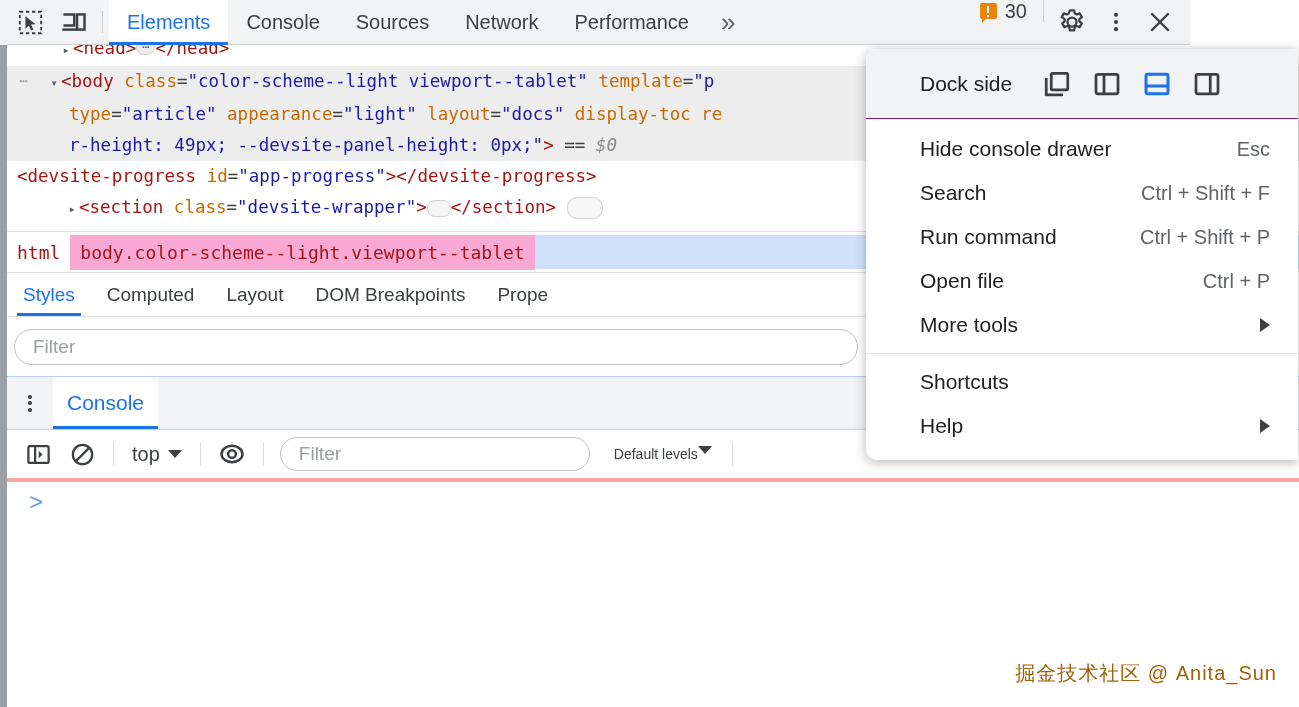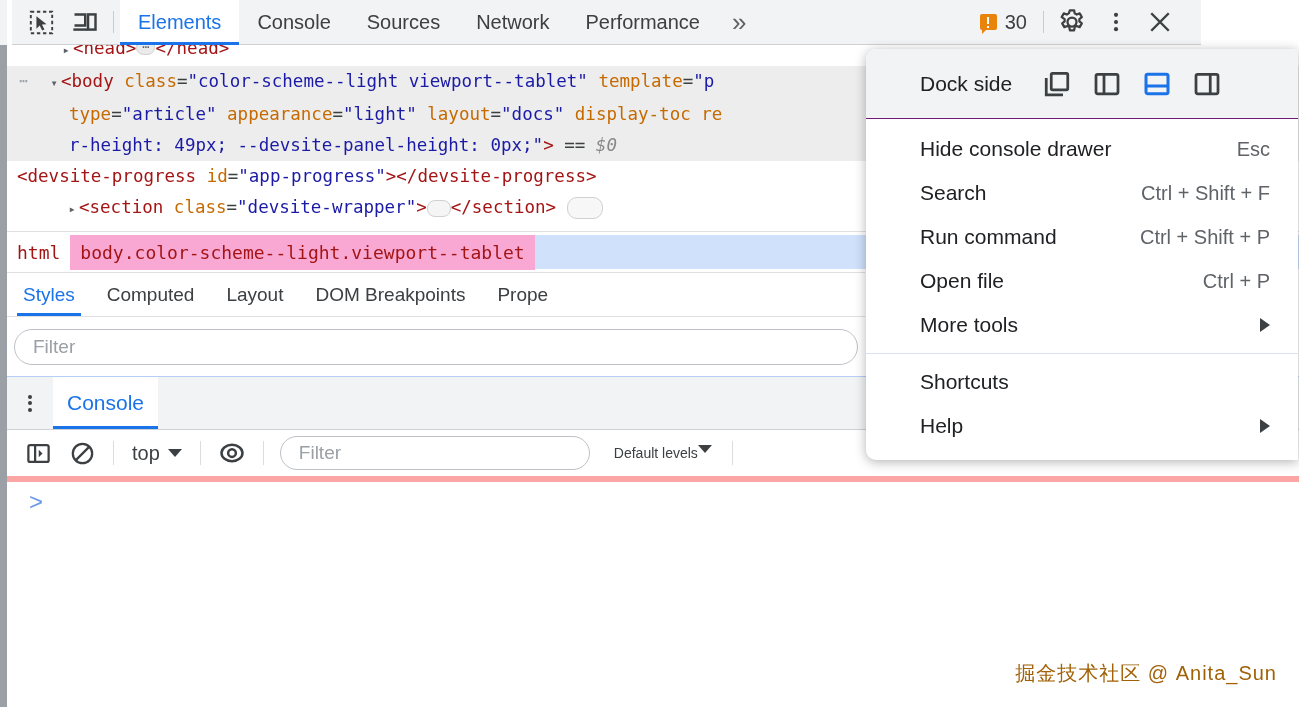--- a/index.html
+++ b/index.html
@@ -24,21 +24,21 @@
     z-index: 40;
   }
   .edge-strip-white {
     position: absolute; left: 0; top: 0;
     width: 7px; height: 45px;
     background: #f1f3f4;
   }
 
   
   .toolbar {
-    position: absolute; left: 12px; top: 0;
+    position: absolute; left: 1px; top: 0;
     width: 1189px; height: 45px;
     background: #f1f3f4;
     border-bottom: 1px solid #cdd1d4;
     box-sizing: border-box;
     display: flex; align-items: center;
   }
   .tb-icon-btn {
     width: 44px; height: 44px;
     display: flex; align-items: center; justify-content: center;
     cursor: pointer;
@@ -64,22 +64,22 @@
     left: 0; right: 0; bottom: 0; height: 3px;
     background: #1a73e8;
   }
   .tab-more {
     display: flex; align-items: center; justify-content: center;
     padding: 0 14px; font-size: 26px; color: #5f6368; cursor: pointer;
     letter-spacing: -3px;
   }
   .tb-right {
     margin-left: auto;
-    display: flex; align-items: center;
-    height: 45px; padding-right: 19px;
+    display: flex; align-items: flex-start;
+    height: 45px; padding-right: 8px;
   }
   .err-badge {
     display: flex; align-items: center; gap: 8px;
     padding: 0 10px; cursor: pointer;
   }
   .warn-bubble {
     width: 17px; height: 16px;
     background: #e8830c;
     border-radius: 2px;
     position: relative;
@@ -258,21 +258,21 @@
     font-size: 21px; color: #1a73e8; cursor: pointer;
     position: relative; background: #ffffff;
   }
   .dtab::after {
     content: ""; position: absolute; left: 0; right: 0; bottom: 0;
     height: 3px; background: #1a73e8;
   }
   .drawer-toolbar {
     height: 52px;
     background: #ffffff;
-    border-bottom: 6px solid #fca5a5;
+    border-bottom: 4px solid #fca5a5;
     display: flex; align-items: center;
     padding: 0 10px; gap: 2px;
     box-sizing: border-box;
   }
   .dt-btn {
     width: 42px; height: 42px;
     display: flex; align-items: center; justify-content: center;
     cursor: pointer;
   }
   .dt-sep { width: 1px; height: 24px; background: #dadce0; margin: 0 8px; }

